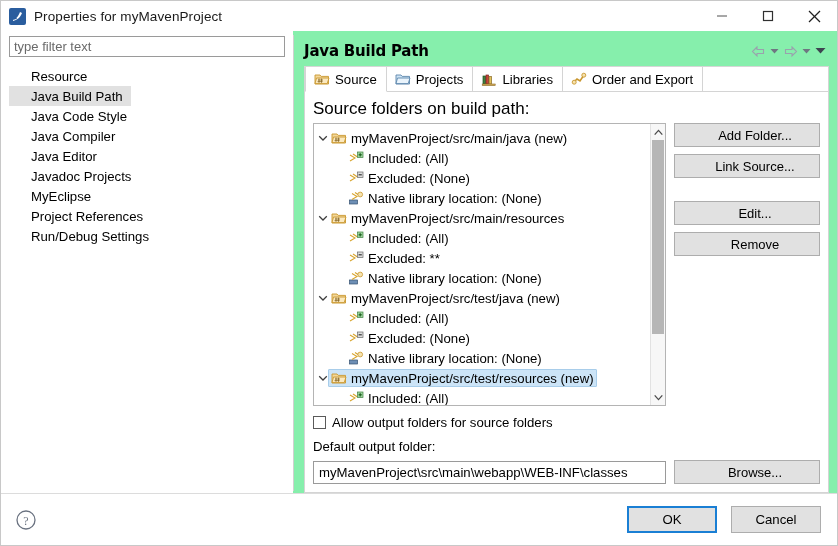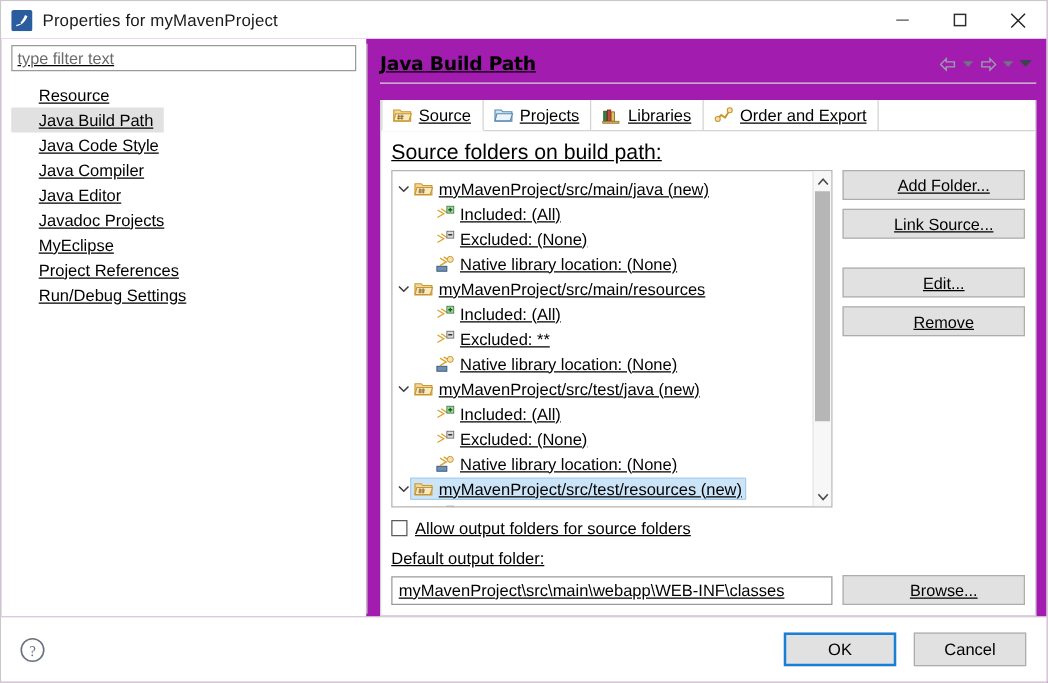--- a/index.html
+++ b/index.html
@@ -50,24 +50,23 @@
     width: 46px; height: 30px;
     display: flex; align-items: center; justify-content: center;
     color: #303030;
   }
   .win-btn svg { display: block; }
 
   
   .content {
     flex: 1 1 auto;
     display: flex;
-    background: #a21caf;
+    background: #86efac;
     min-height: 0;
     position: relative;
-    text-decoration: underline;
   }
   .left-pane {
     width: 292px; flex: 0 0 292px;
     box-sizing: border-box;
     padding: 5px 8px 0 8px;
     display: flex; flex-direction: column;
     background: #ffffff;
   }
   .filter-box {
     height: 21px;
@@ -140,21 +139,21 @@
     display: flex; align-items: center; justify-content: center;
   }
   .hr-line {
     height: 1px; background: #d6d6d6;
     flex: 0 0 1px;
     margin: 1px 0 0 0;
   }
 
   
   .groupbox {
-    margin-top: 13px;
+    margin-top: 0;
     border: 1px solid #d4d4d4;
     border-top: none;
     box-sizing: border-box;
     flex: 1 1 auto;
     display: flex; flex-direction: column;
     min-height: 0;
     background: #fff;
     position: relative;
   }
   .tabs {

